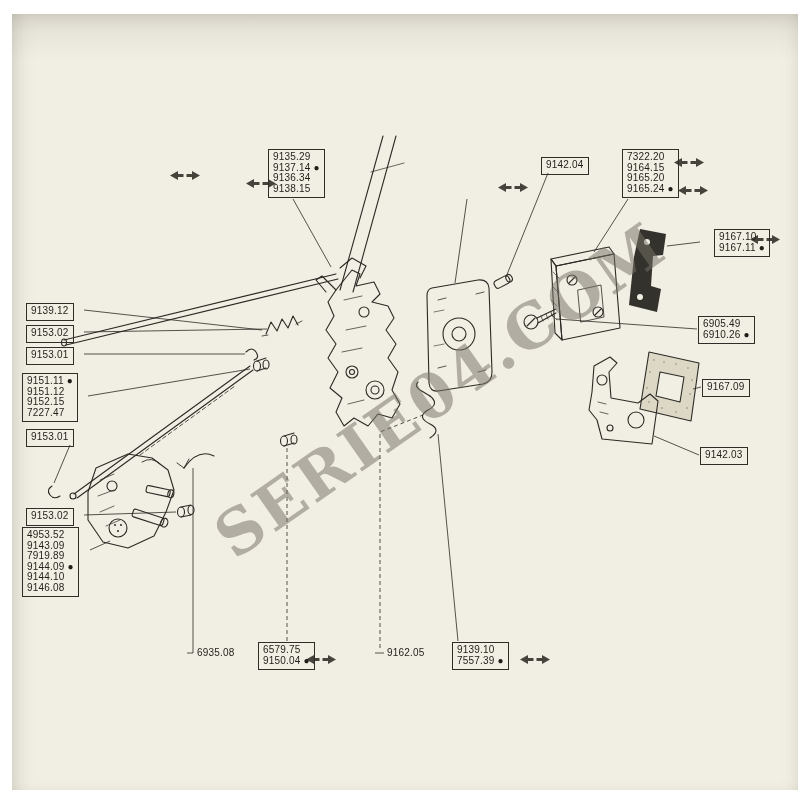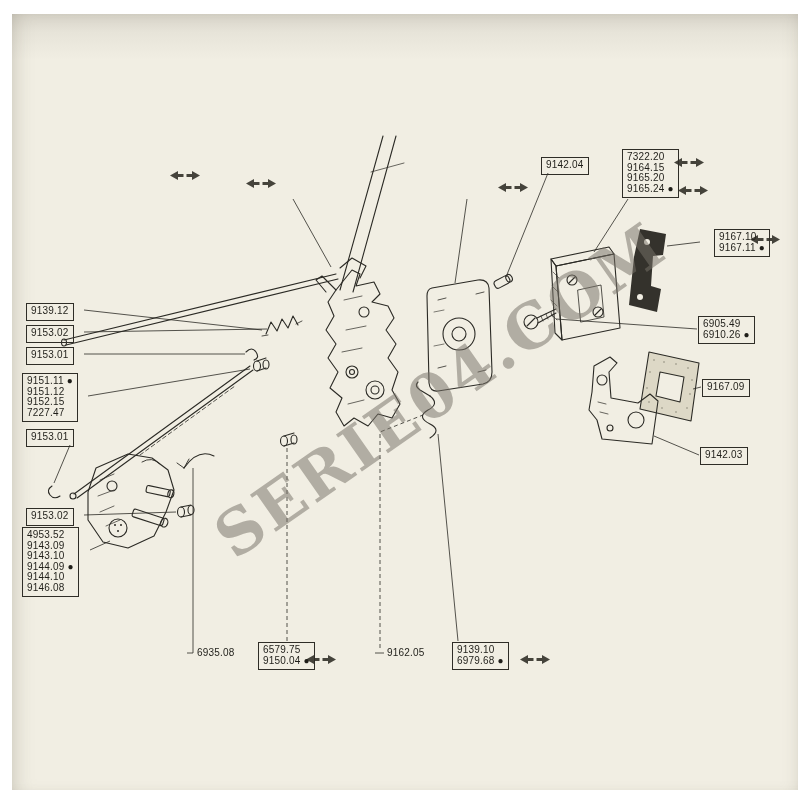--- a/index.html
+++ b/index.html
@@ -234,20 +234,26 @@
       <use href="#arrPair" transform="translate(674,158)"></use>
       <use href="#arrPair" transform="translate(678,186)"></use>
       <use href="#arrPair" transform="translate(750,235)"></use>
       <use href="#arrPair" transform="translate(306,655)"></use>
       <use href="#arrPair" transform="translate(520,655)"></use>
     </g>
   </svg>
 
   <div class="watermark">SERIE04.COM</div>
 
+  <div class="lbl boxed" style="left:268px;top:149px">
+    <div>9135.29</div>
+    <div>9137.14 ●</div>
+    <div>9136.34</div>
+    <div>9138.15</div>
+  </div>
 
 
   <div class="lbl boxed" style="left:541px;top:157px">
     <div>9142.04</div>
   </div>
 
   <div class="lbl boxed" style="left:622px;top:149px">
     <div>7322.20</div>
     <div>9164.15</div>
     <div>9165.20</div>
@@ -295,36 +301,36 @@
     <div>9153.01</div>
   </div>
 
   <div class="lbl boxed" style="left:26px;top:508px">
     <div>9153.02</div>
   </div>
 
   <div class="lbl boxed" style="left:22px;top:527px">
     <div>4953.52</div>
     <div>9143.09</div>
-    <div>9143.10</div>
+    <div>7919.89</div>
     <div>9144.09 ●</div>
     <div>9144.10</div>
     <div>9146.08</div>
   </div>
 
   <div class="lbl" style="left:197px;top:648px">
     <div>6935.08</div>
   </div>
 
   <div class="lbl boxed" style="left:258px;top:642px">
     <div>6579.75</div>
     <div>9150.04 ●</div>
   </div>
 
   <div class="lbl" style="left:387px;top:648px">
     <div>9162.05</div>
   </div>
 
   <div class="lbl boxed" style="left:452px;top:642px">
     <div>9139.10</div>
-    <div>6979.68 ●</div>
+    <div>7557.39 ●</div>
   </div>
 </div>
 
 </body></html>

